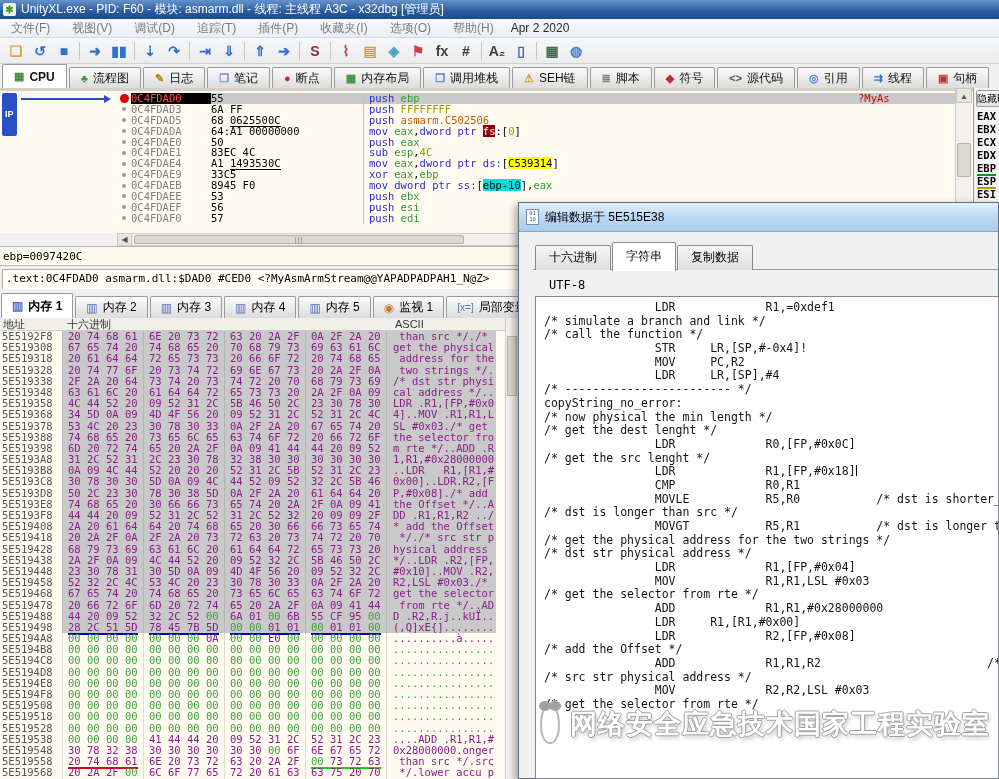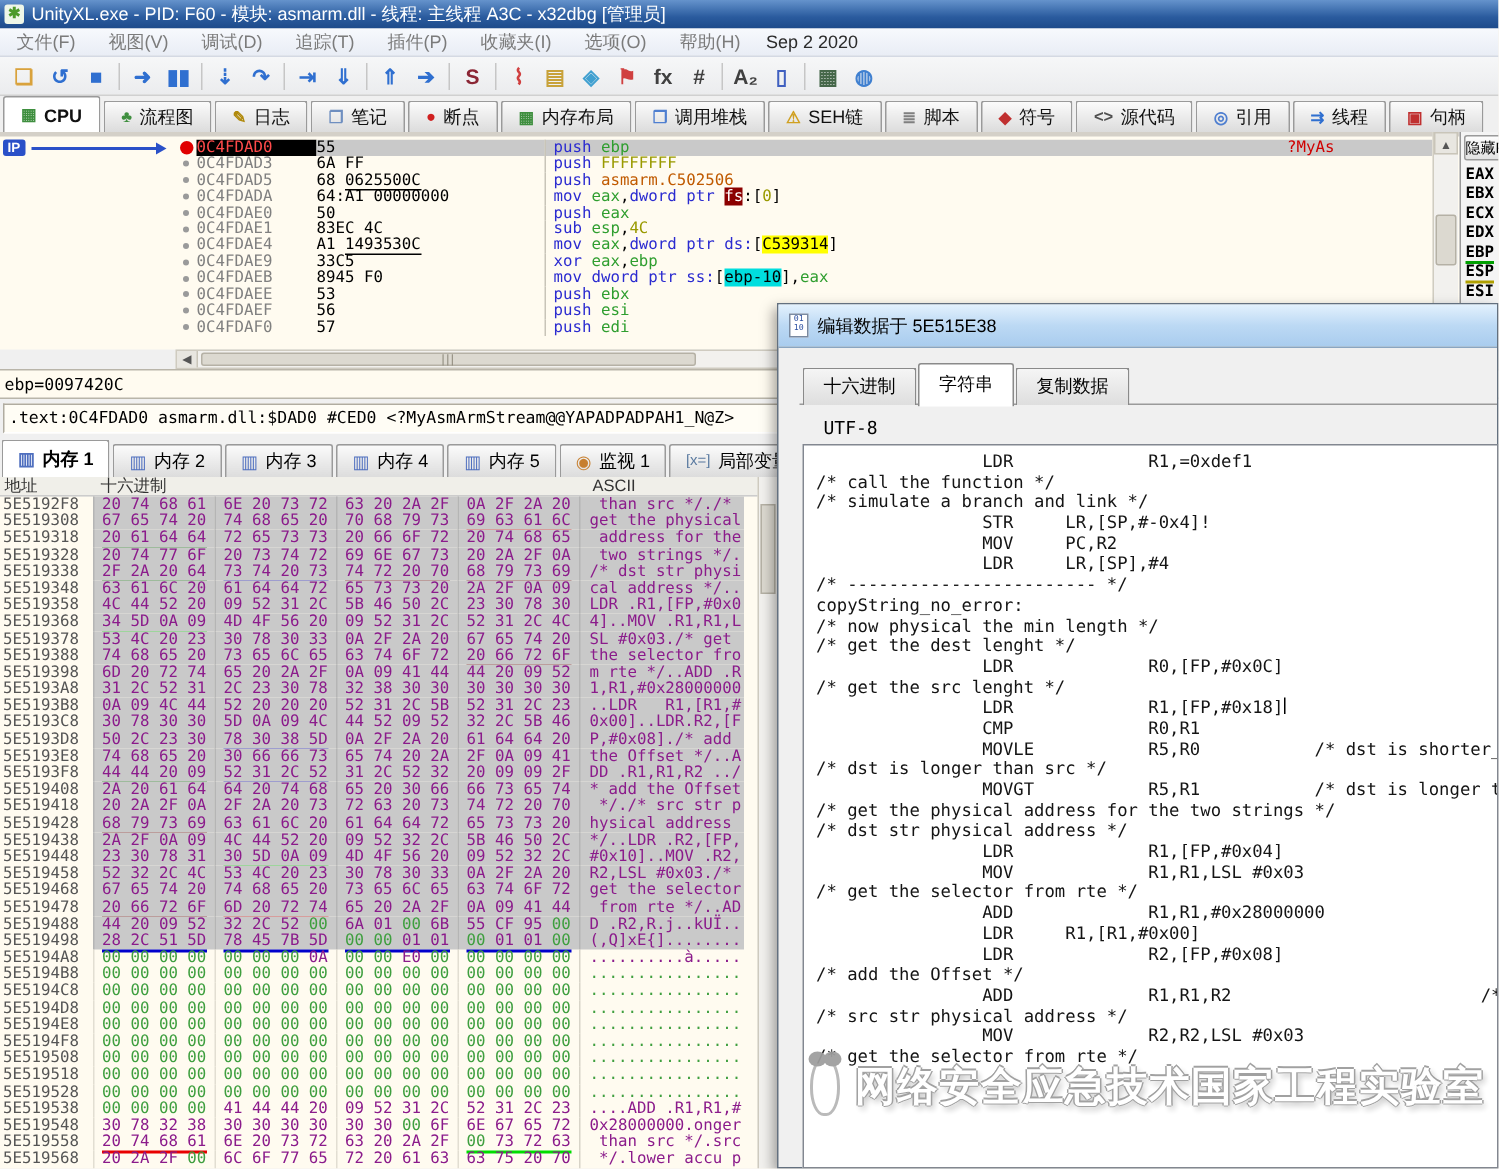--- a/index.html
+++ b/index.html
@@ -33,21 +33,21 @@
 .c-ins{width:495px;border-left:1px solid #c8c4b8;padding-left:5px}
 .c-com{flex:1;color:#d00000}
 .drow.cip .c-bytes,.drow.cip .c-ins,.drow.cip .c-com{background:#c9c9c9}
 .ub-black{border-bottom:1px solid #000}
 .tk-m{color:#2b2bd0}.tk-r{color:#2f9e2f}.tk-n{color:#9a9a00}.tk-p{color:#000}
 .tk-mod{color:#c05a00}
 .tk-fs{background:#8b0000;color:#fff}
 .tk-hlY{background:#ffff00;color:#000}
 .tk-hlC{background:#00dede;color:#000}
 #ip-flag{position:absolute;left:2px;top:3px;width:112px;height:10px}
-#ip-flag .pill{position:absolute;left:0;top:-1px;background:#2a50c8;color:#fff;font-size:9px;font-weight:bold;line-height:11px;padding:0 3px;border-radius:2px}
+#ip-flag .pill{position:absolute;left:0;top:-1px;background:#2a50c8;color:#fff;font-size:9px;font-weight:bold;line-height:11px;padding:16px 3px;border-radius:2px}
 #ip-flag .line{position:absolute;left:19px;top:4px;width:83px;border-top:2px solid #2a50c8}
 #ip-flag .head{position:absolute;left:102px;top:1px;width:0;height:0;border-left:7px solid #2a50c8;border-top:4px solid transparent;border-bottom:4px solid transparent}
 #cpu-vscroll{position:absolute;left:955px;top:88px;width:17px;height:145px;background:#f2f1ee;border-left:1px solid #d0ccc0;font-size:8px;color:#555}
 #cpu-vscroll .arr{height:15px;text-align:center;line-height:15px;background:#e8e6e0;border:1px solid #c9c5b9}
 #cpu-vscroll .thumb{margin:40px 1px 0 1px;height:34px;background:#dcd9d0;border:1px solid #b5b1a5;border-radius:2px}
 #registers{position:absolute;left:973px;top:88px;width:26px;height:145px;background:#f4f4f4;border-left:1px solid #999;overflow:hidden}
 #reg-hide-btn{display:block;width:40px;height:17px;margin:2px 0 3px 2px;background:linear-gradient(#fdfdfd,#e2e2e2);border:1px solid #9a9a9a;border-radius:2px;font-size:10px;white-space:nowrap;overflow:hidden}
 .regrow{height:13px;line-height:13px;font-size:10.5px;font-weight:bold;padding-left:3px;white-space:nowrap}
 .regrow.u-green span{border-bottom:2px solid #00a000}
 .regrow.u-olive span{border-bottom:2px solid #b0a000}
@@ -105,21 +105,21 @@
 
 <div id="menubar">
     <span class="menu-item">文件(F)</span>
     <span class="menu-item">视图(V)</span>
     <span class="menu-item">调试(D)</span>
     <span class="menu-item">追踪(T)</span>
     <span class="menu-item">插件(P)</span>
     <span class="menu-item">收藏夹(I)</span>
     <span class="menu-item">选项(O)</span>
     <span class="menu-item">帮助(H)</span>
-    <span class="menu-date">Sep 2 2020</span>
+    <span class="menu-date">Apr 2 2020</span>
   </div>
 
 <div id="toolbar">
     <span class="tbi" style="color: rgb(217, 162, 60);">❏</span>
     <span class="tbi" style="color: rgb(47, 111, 208);">↺</span>
     <span class="tbi" style="color: rgb(47, 111, 208);">■</span>
     <span class="tbsep"></span>
     <span class="tbi" style="color: rgb(47, 111, 208);">➜</span>
     <span class="tbi" style="color: rgb(47, 111, 208);">▮▮</span>
     <span class="tbsep"></span>
@@ -351,22 +351,22 @@
   </div>
   <div id="dialog-tabs">
       <div class="dtab">十六进制</div>
       <div class="dtab active">字符串</div>
       <div class="dtab">复制数据</div>
     </div>
   <div id="dialog-tabline"></div>
   <div id="dialog-enc">UTF-8</div>
   <div id="dialog-text" class="mono">
       <div class="cline">                LDR             R1,=0xdef1</div>
+      <div class="cline">/* simulate a branch and link */</div>
       <div class="cline">/* call the function */</div>
-      <div class="cline">/* simulate a branch and link */</div>
       <div class="cline">                STR     LR,[SP,#-0x4]!</div>
       <div class="cline">                MOV     PC,R2</div>
       <div class="cline">                LDR     LR,[SP],#4</div>
       <div class="cline">/* ------------------------ */</div>
       <div class="cline">copyString_no_error:</div>
       <div class="cline">/* now physical the min length */</div>
       <div class="cline">/* get the dest lenght */</div>
       <div class="cline">                LDR             R0,[FP,#0x0C]</div>
       <div class="cline">/* get the src lenght */</div>
       <div class="cline">                LDR             R1,[FP,#0x18]<span class="caret"></span></div>

